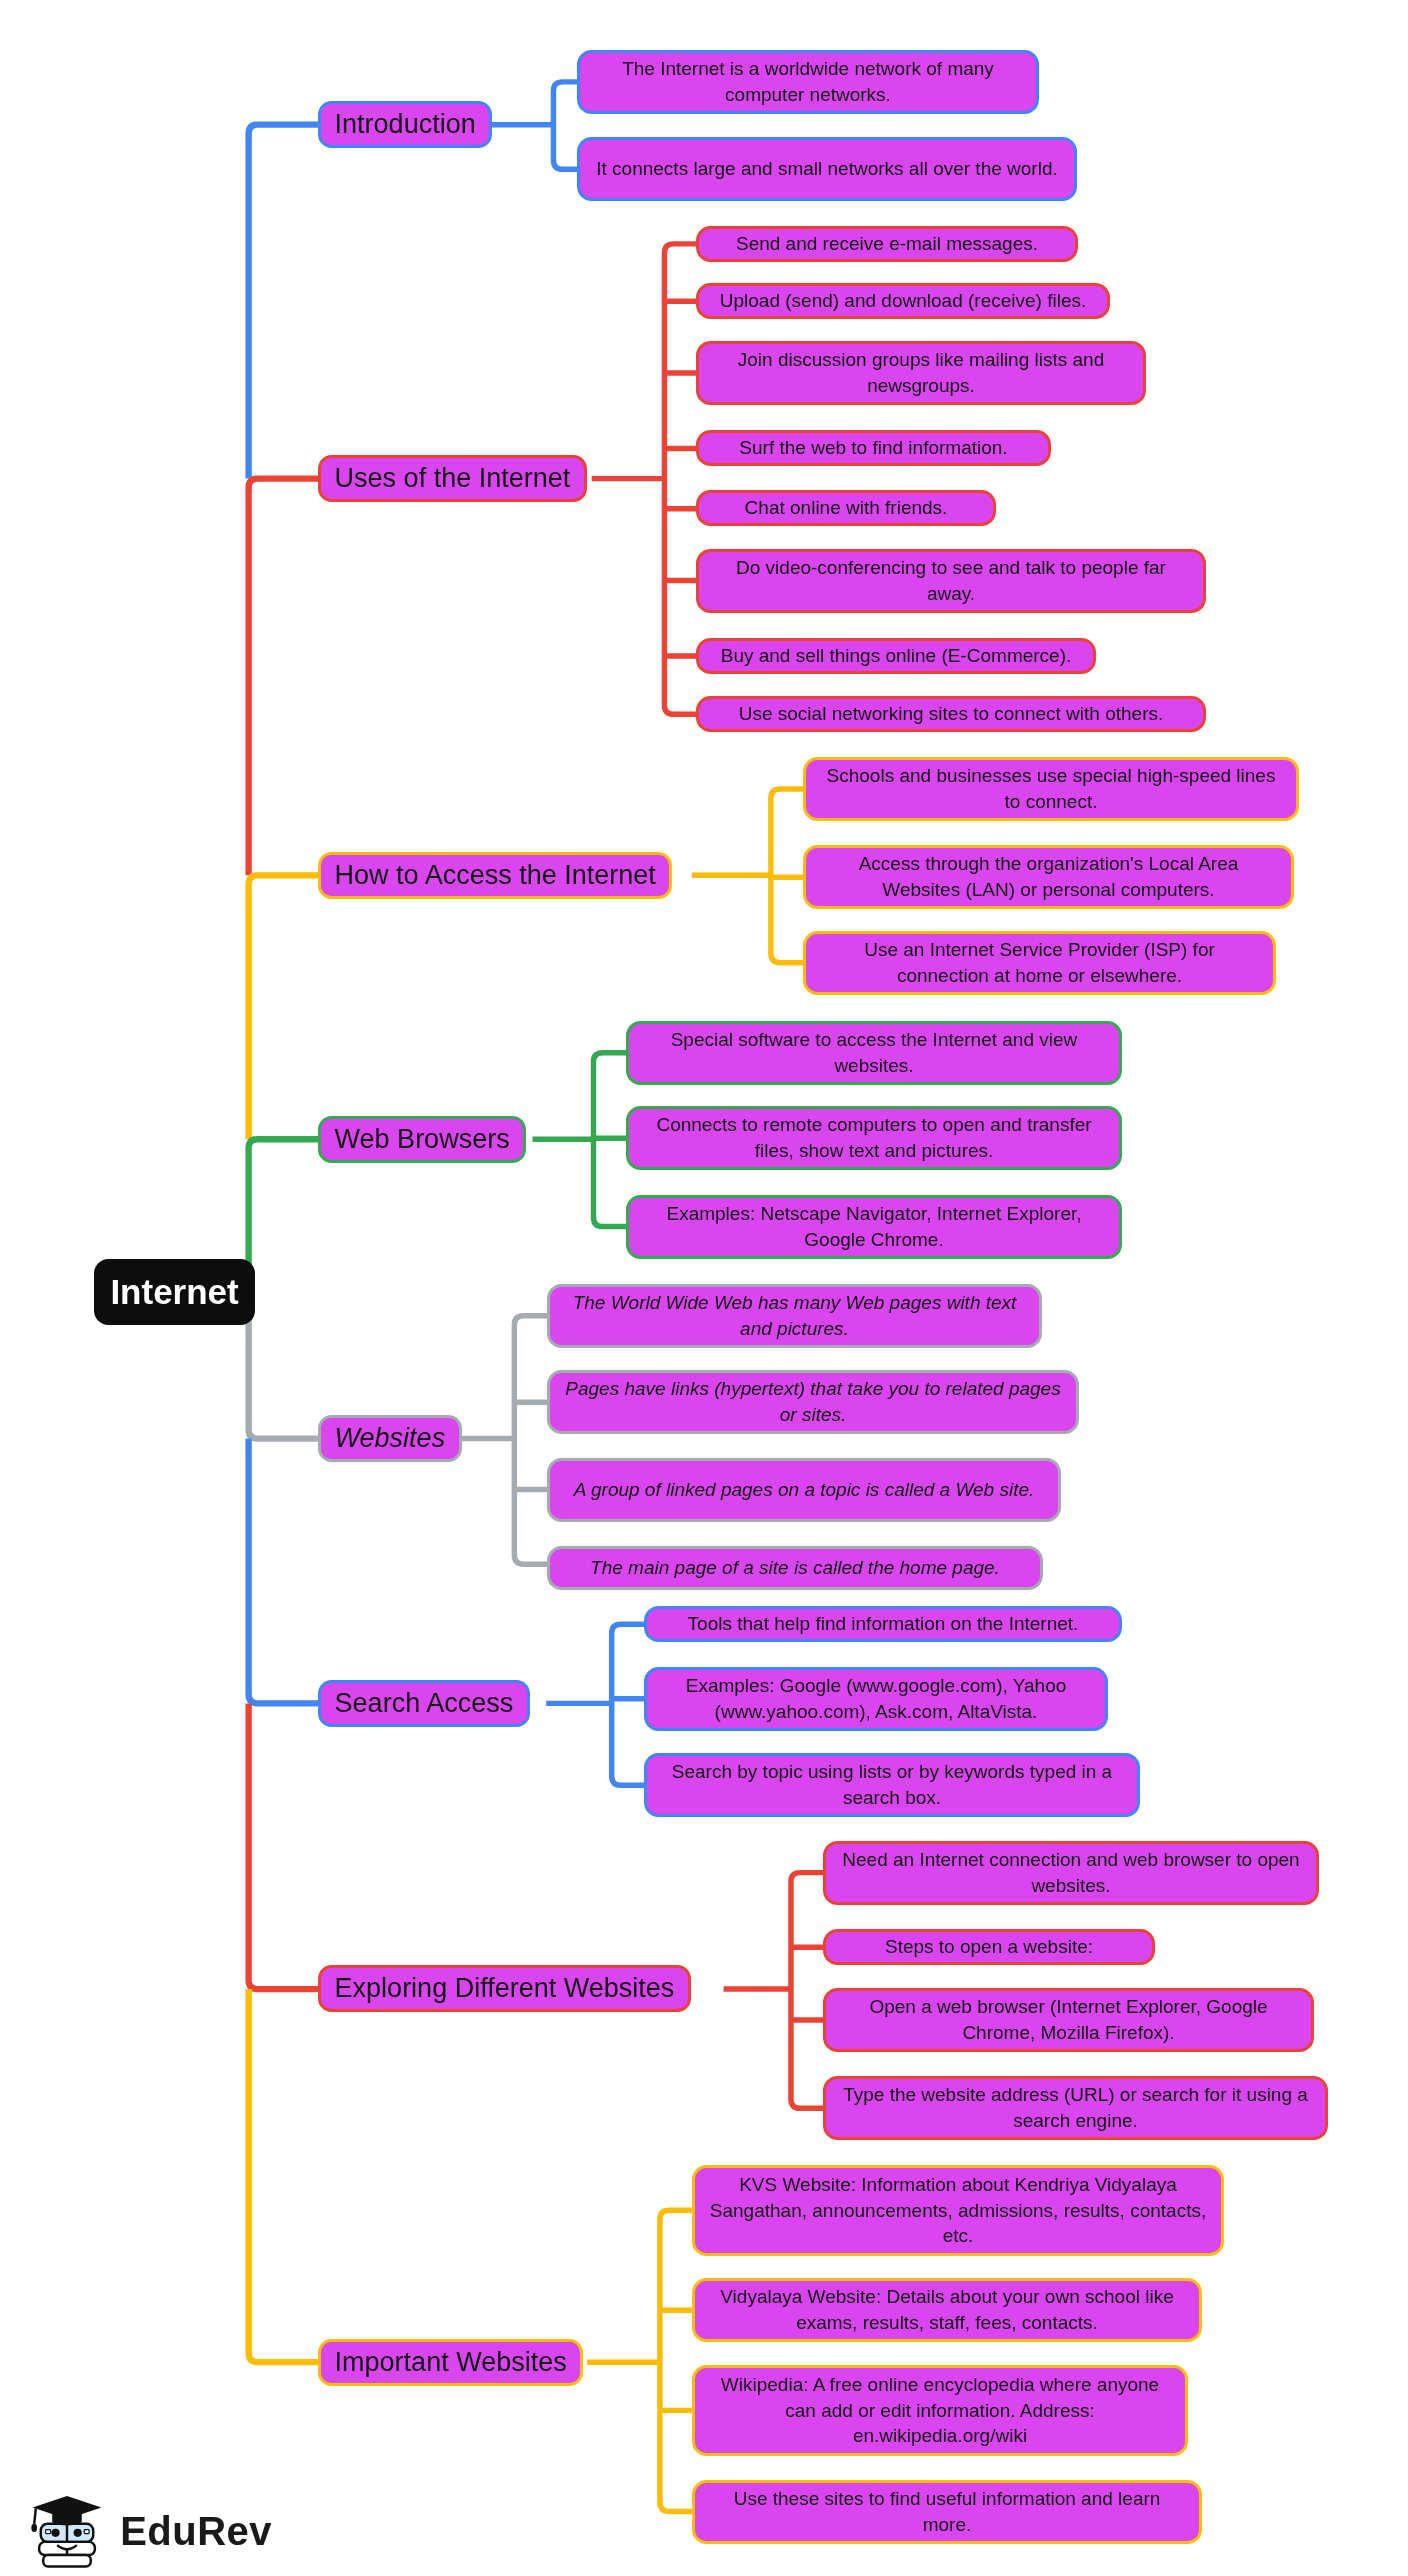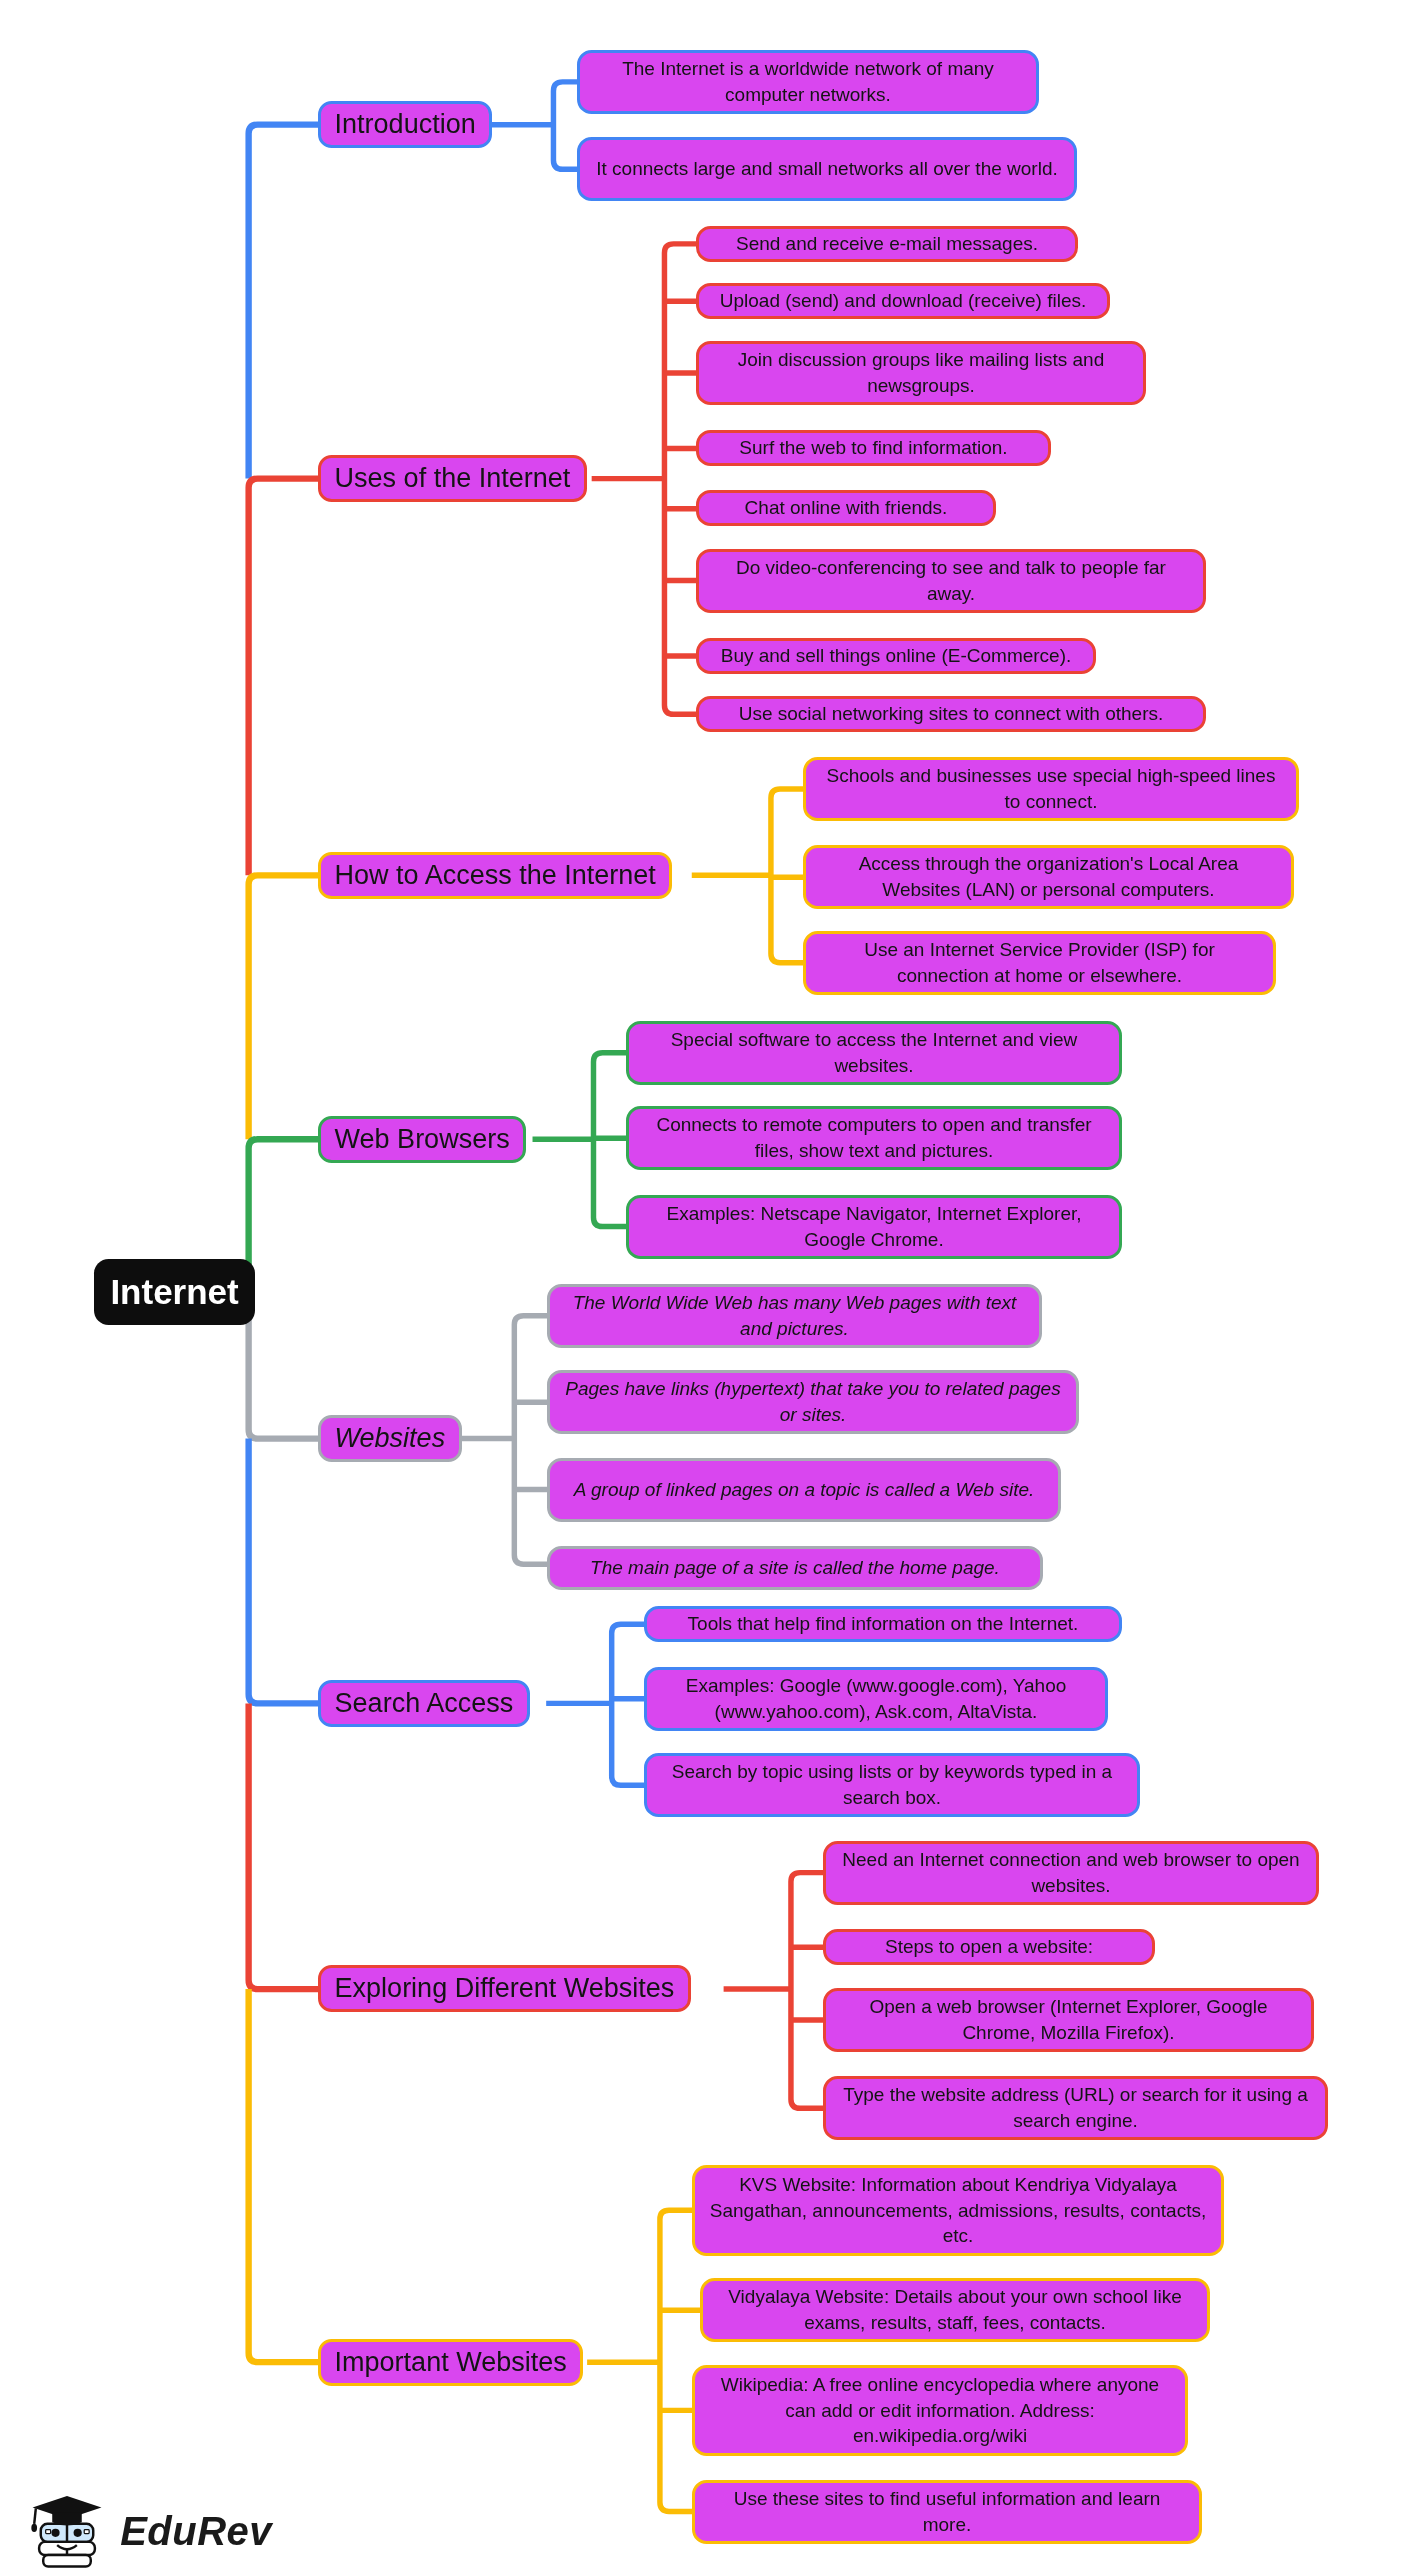--- a/index.html
+++ b/index.html
@@ -22,21 +22,21 @@
   }
   .leaf{border:3.6px solid;border-radius:14.6px;font-size:19px;line-height:1.36;padding:1.8px 12.7px;}
   .branch{border:3.6px solid;border-radius:13.6px;font-size:27px;white-space:nowrap;padding:0 13.6px;height:47px;}
   .b-blue{border-color:var(--blue);} .b-red{border-color:var(--red);} .b-yellow{border-color:var(--yellow);}
   .b-green{border-color:var(--green);} .b-gray{border-color:var(--gray);font-style:italic;}
   .root{
     background:var(--root-bg);color:var(--root-text);font-weight:bold;font-size:35px;
     border:none;border-radius:14.6px;padding:0 16.4px;height:66px;z-index:3;white-space:nowrap;
   }
   .footer-logo{position:absolute;left:25.5px;top:2491px;display:flex;align-items:center;gap:12.7px;z-index:2;}
-  .footer-logo .wordmark{font-size:40px;font-weight:bold;color:#1a1a1a;letter-spacing:0.5px;font-style:italic;}
+  .footer-logo .wordmark{font-size:40px;font-weight:bold;color:#1a1a1a;letter-spacing:0.5px;}
 </style>
 </head>
 <body>
 
 <div class="canvas">
 
   <svg class="wires" width="1409" height="2576" viewBox="0 0 1548 2831">
 
     <path class="c-blue w7" d="M 380 137 H 283 Q 273 137 273 147 V 526"></path>
     <path class="c-red w7" d="M 380 526 H 283 Q 273 526 273 536 V 962"></path>
@@ -126,21 +126,21 @@
   <div class="node leaf b-blue" style="left:644px;top:1606px;width:478px;height:36px;">Tools that help find information on the Internet.</div>
   <div class="node leaf b-blue" style="left:644px;top:1667px;width:464px;height:64px;">Examples: Google (www.google.com), Yahoo (www.yahoo.com), Ask.com, AltaVista.</div>
   <div class="node leaf b-red" style="left:823px;top:1841px;width:496px;height:64px;">Need an Internet connection and web browser to open websites.</div>
 
   <div class="node leaf b-blue" style="left:644px;top:1753px;width:496px;height:64px;">Search by topic using lists or by keywords typed in a search box.</div>
   <div class="node leaf b-red" style="left:823px;top:1929px;width:332px;height:36px;">Steps to open a website:</div>
   <div class="node leaf b-red" style="left:823px;top:1988px;width:491px;height:64px;">Open a web browser (Internet Explorer, Google Chrome, Mozilla Firefox).</div>
   <div class="node leaf b-red" style="left:823px;top:2076px;width:505px;height:64px;">Type the website address (URL) or search for it using a search engine.</div>
 
   <div class="node leaf b-yellow" style="left:692px;top:2165px;width:532px;height:91px;">KVS Website: Information about Kendriya Vidyalaya Sangathan, announcements, admissions, results, contacts, etc.</div>
-  <div class="node leaf b-yellow" style="left:692px;top:2278px;width:510px;height:64px;margin-left:8px;">Vidyalaya Website: Details about your own school like exams, results, staff, fees, contacts.</div>
+  <div class="node leaf b-yellow" style="left:692px;top:2278px;width:510px;height:64px;">Vidyalaya Website: Details about your own school like exams, results, staff, fees, contacts.</div>
   <div class="node leaf b-yellow" style="left:692px;top:2365px;width:496px;height:91px;">Wikipedia: A free online encyclopedia where anyone can add or edit information. Address: en.wikipedia.org/wiki</div>
   <div class="node leaf b-yellow" style="left:692px;top:2480px;width:510px;height:64px;">Use these sites to find useful information and learn more.</div>
 
   <div class="footer-logo">
     <span>
       <svg width="82" height="78" viewBox="0 0 100 95">
 
         <rect x="18" y="40" width="64" height="22" rx="8" fill="#cfe8fb" stroke="#111" stroke-width="3"></rect>
         <line x1="50" y1="40" x2="50" y2="62" stroke="#111" stroke-width="3"></line>
         <circle cx="36" cy="51" r="5" fill="#111"></circle>

